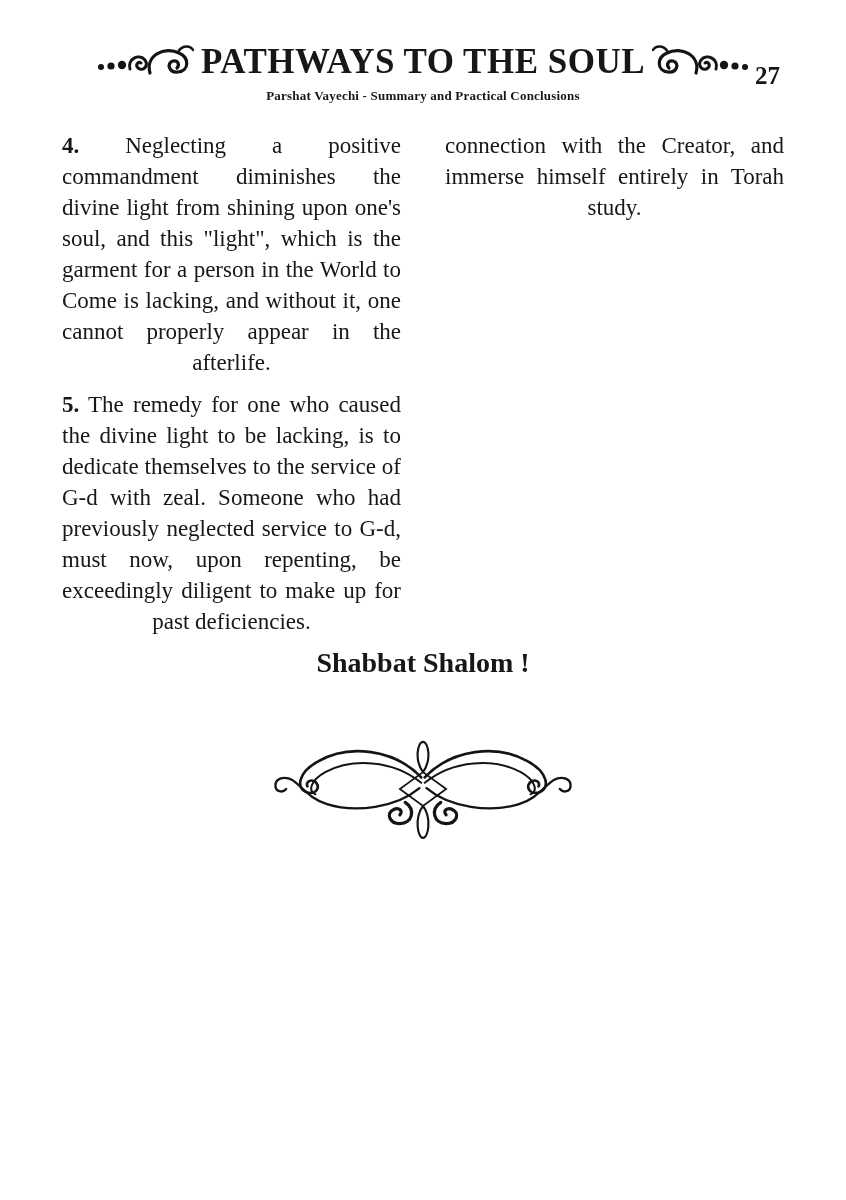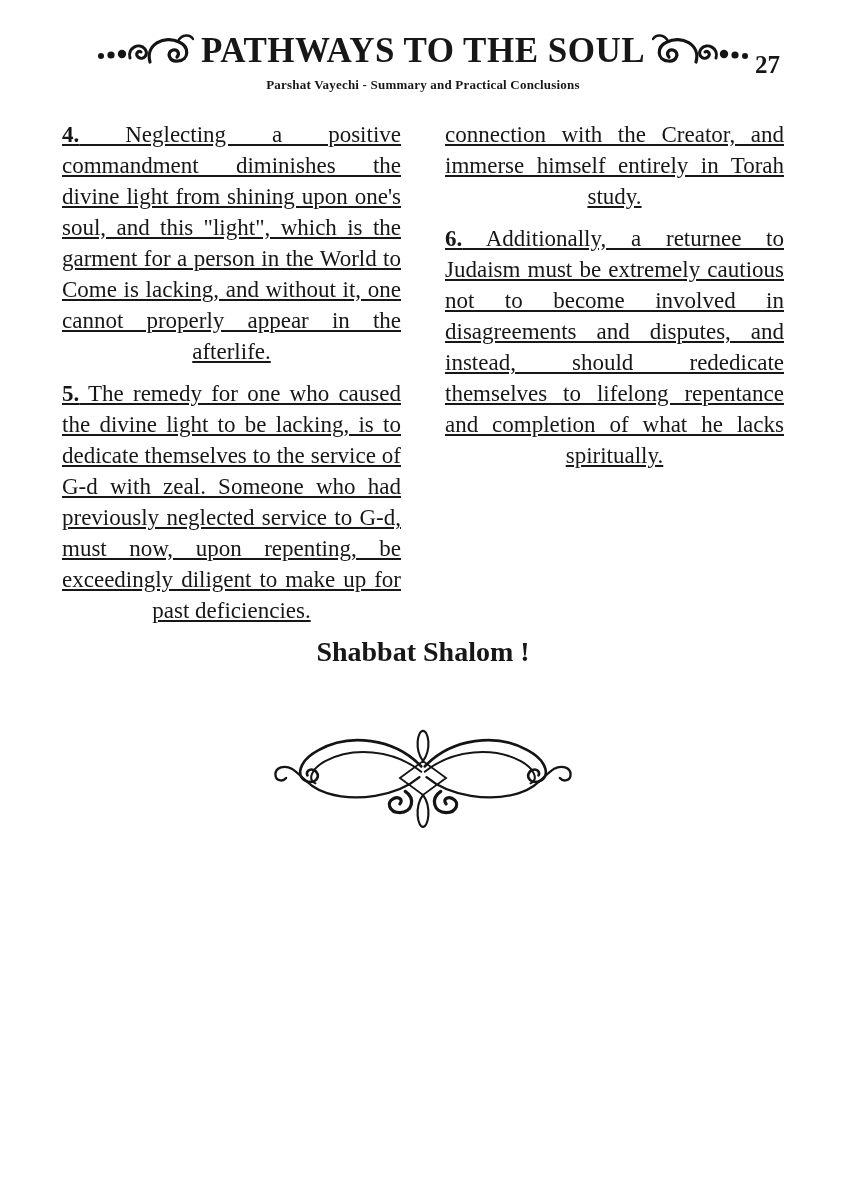--- a/index.html
+++ b/index.html
@@ -4,21 +4,21 @@
 <style>
   html, body { margin: 0; padding: 0; }
   body {
     width: 846px; height: 1200px;
     background: #ffffff;
     color: #171717;
     font-family: "Liberation Serif", serif;
     overflow: hidden;
     position: relative;
   }
-  .page { padding-top: 30px; }
+  .page { padding-top: 41px; }
 
   
   .header { position: relative; text-align: center; }
   .title-row {
     display: flex; justify-content: center; align-items: center; gap: 7px;
   }
   .page-title {
     font-size: 35px; font-weight: bold; letter-spacing: 0.5px;
     white-space: nowrap; line-height: 1;
   }
@@ -34,21 +34,20 @@
 
   
   .columns {
     display: flex; gap: 44px; padding: 0 62px; margin-top: 26px;
   }
   .column { width: 339px; }
   .para {
     font-size: 23px; line-height: 31px;
     text-align: justify; text-align-last: center;
     margin: 0 0 11px 0;
-    text-decoration: underline;
   }
   .para:last-child { margin-bottom: 0; }
   .para.continued { text-align-last: justify; }
   .para.indent { text-indent: 30px; }
   .para .num { font-weight: bold; }
 
   
   .closing {
     text-align: center; font-size: 28px; font-weight: bold; margin-top: 10px;
   }
@@ -100,21 +99,20 @@
 
   <div class="columns">
 
     <div class="column">
       <p class="para"><b class="num">4.</b><span> Neglecting a positive commandment diminishes the divine light from shining upon one's soul, and this "light", which is the garment for a person in the World to Come is lacking, and without it, one cannot properly appear in the afterlife.</span></p>
       <p class="para"><b class="num">5.</b><span> The remedy for one who caused the divine light to be lacking, is to dedicate themselves to the service of G-d with zeal. Someone who had previously neglected service to G-d, must now, upon repenting, be exceedingly diligent to make up for past deficiencies.</span></p>
     </div>
 
     <div class="column">
       <p class="para"><span>connection with the Creator, and immerse himself entirely in Torah study.</span></p>
-      <p class="para"><b class="num">6.</b><span> Additionally, a returnee to Judaism must be extremely cautious not to become involved in disagreements and disputes, and instead, should rededicate themselves to lifelong repentance and completion of what he lacks spiritually.</span></p>
     </div>
 
   </div>
 
   <div class="closing">Shabbat Shalom !</div>
 
   <div class="bottom-ornament">
     <svg width="320" height="116" viewBox="0 0 360 130">
       <g stroke="#141414" fill="none" stroke-linecap="round">
         <path d="M180,46 C170,32 174,12 180,12 C186,12 190,32 180,46" stroke-width="2.4"></path>

